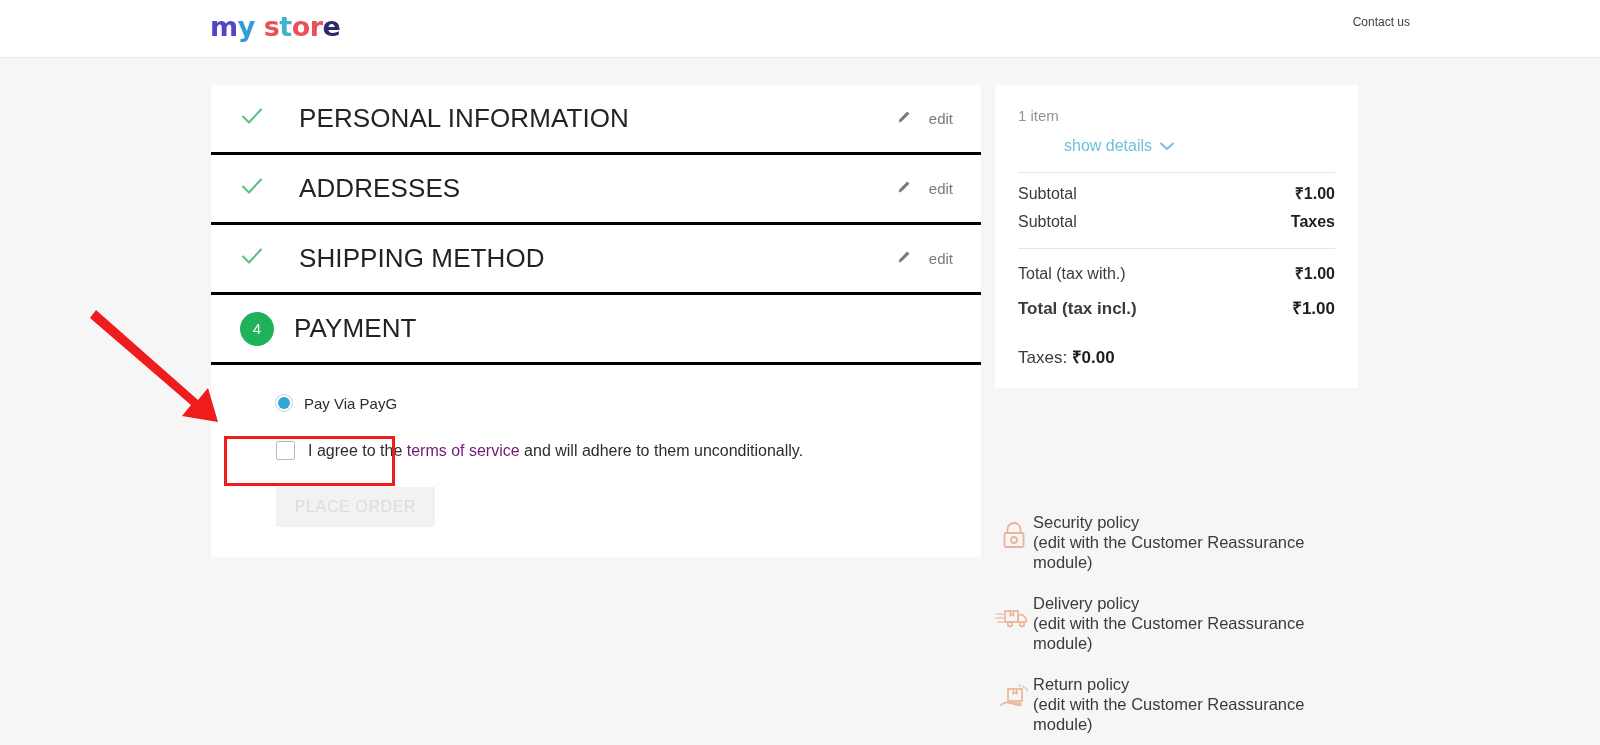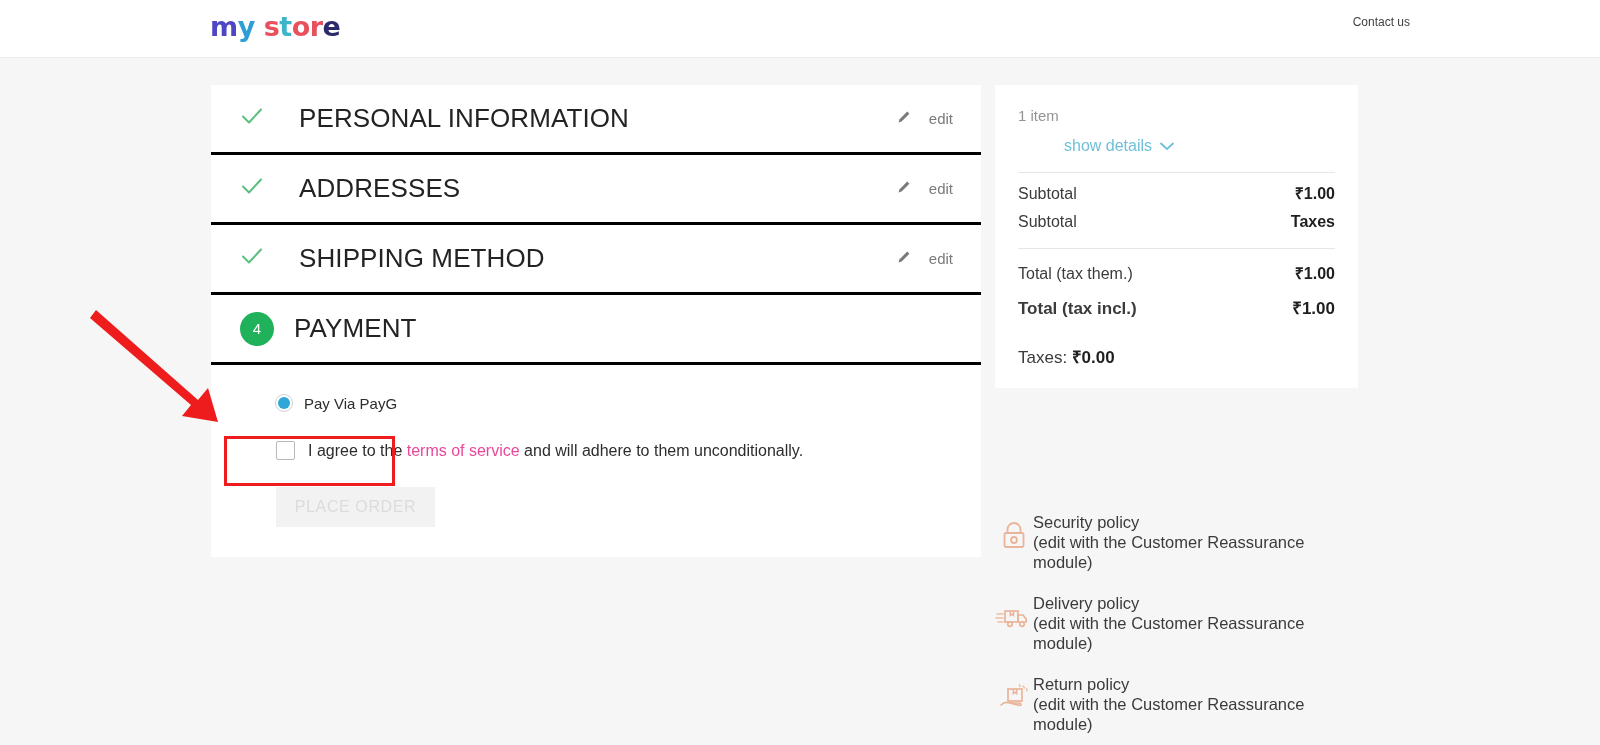--- a/index.html
+++ b/index.html
@@ -161,21 +161,21 @@
   .cbx {
     width: 19px;
     height: 19px;
     border: 1px solid #b9b9b9;
     background: #fff;
     border-radius: 2px;
     flex: 0 0 19px;
     cursor: pointer;
   }
   .terms-text { font-size: 16px; color: #2d2d2d; }
-  .terms-link { color: #ec4899; cursor: pointer; }
+  .terms-link { color: #701a75; cursor: pointer; }
 
   .place-order {
     margin: 27px 0 0 45px;
     width: 159px;
     height: 40px;
     background: #f2f2f2;
     color: #dcdcdc;
     border: none;
     font-size: 16px;
     letter-spacing: 0.6px;
@@ -378,21 +378,21 @@
       <span class="val">₹1.00</span>
     </div>
     <div class="sum-line">
       <span class="lbl">Subtotal</span>
       <span class="val">Taxes</span>
     </div>
 
     <div class="sum-divider"></div>
 
     <div class="sum-line tot">
-      <span class="lbl">Total (tax them.)</span>
+      <span class="lbl">Total (tax with.)</span>
       <span class="val">₹1.00</span>
     </div>
     <div class="sum-line grand">
       <span class="lbl">Total (tax incl.)</span>
       <span class="val">₹1.00</span>
     </div>
 
     <div class="taxes">
       <span>Taxes:</span>
       <b>₹0.00</b>

